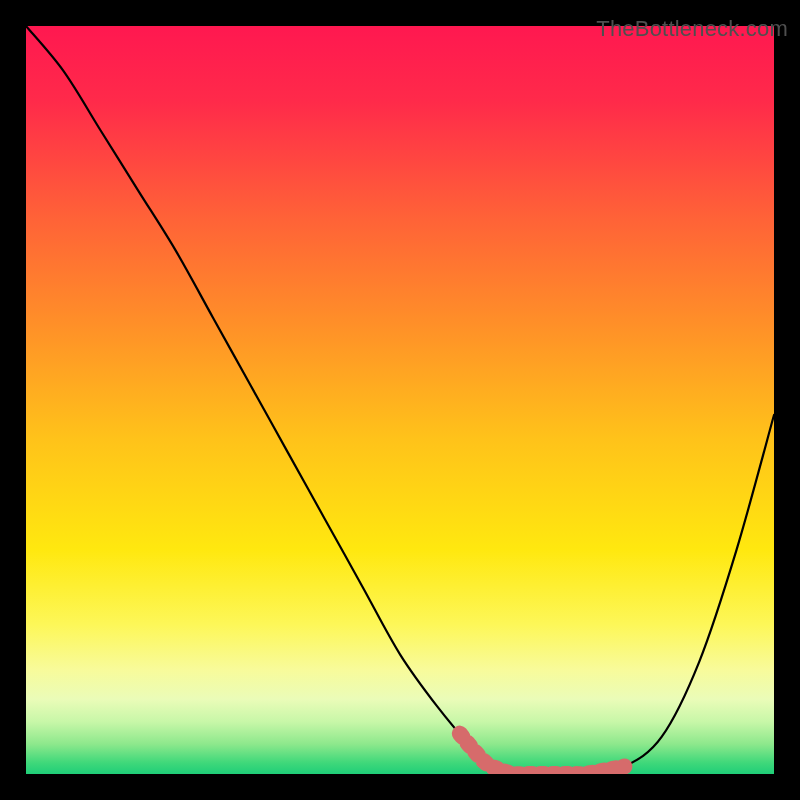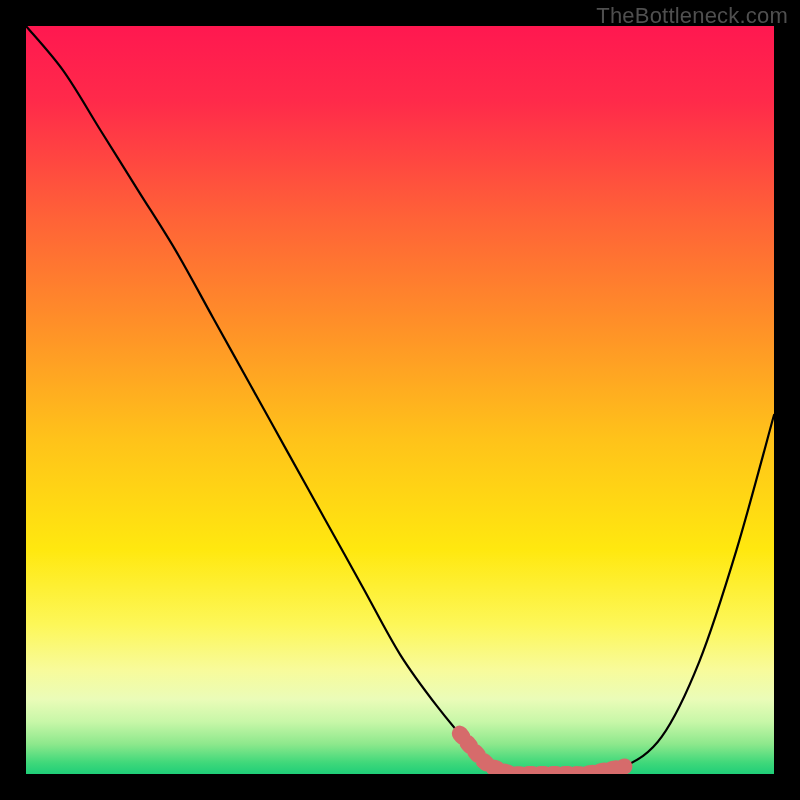--- a/index.html
+++ b/index.html
@@ -1,20 +1,20 @@
 <!DOCTYPE html>
 <html><head>
 <meta charset="utf-8">
 <style>
   * { margin: 0; padding: 0; box-sizing: border-box; }
   body { width: 800px; height: 800px; background: #000; position: relative; font-family: Arial, sans-serif; }
   .frame { position: absolute; top: 0; left: 0; width: 800px; height: 800px; background: #000; }
   .plot-area { position: absolute; top: 26px; left: 26px; width: 748px; height: 748px; overflow: hidden; }
   .gradient-bg { position: absolute; top: 0; left: 0; width: 100%; height: 100%; }
-  .watermark { position: absolute; top: 3px; right: 12px; color: #4f4f4f; font-size: 22px; font-weight: 500; letter-spacing: 0.2px; }
+  .watermark { position: absolute; top: 16px; right: 12px; color: #4f4f4f; font-size: 22px; font-weight: 500; letter-spacing: 0.2px; }
   svg.curve { position: absolute; top: 0; left: 0; width: 100%; height: 100%; }
 </style>
 </head>
 <body>
 
 <div class="frame">
   <div class="plot-area">
     <svg class="gradient-bg" viewBox="0 0 748 748" preserveAspectRatio="none">
       <defs>
         <linearGradient id="bg-grad" x1="0" y1="0" x2="0" y2="1">

